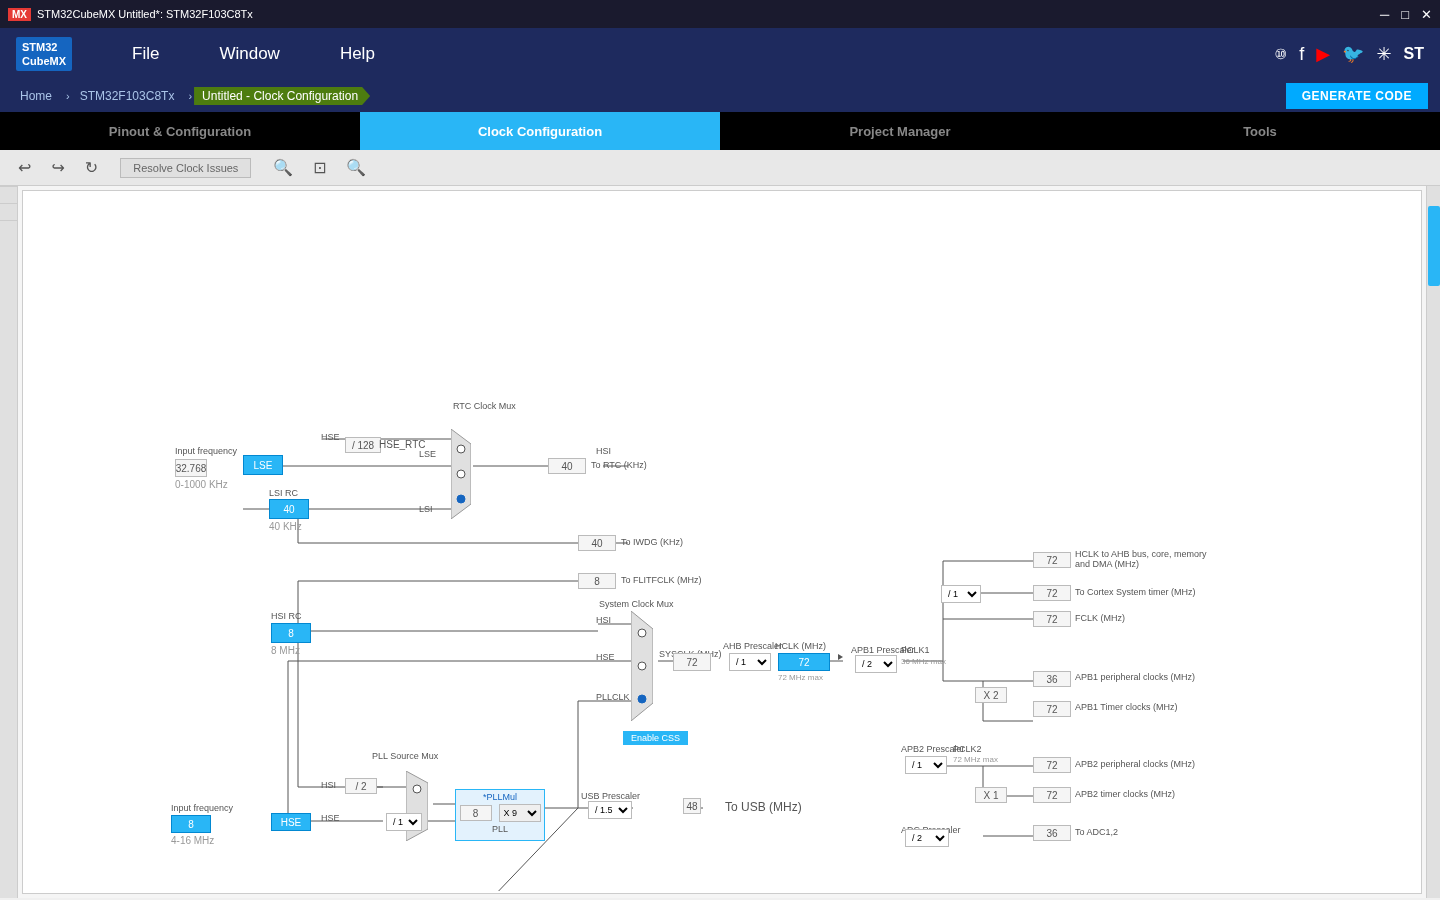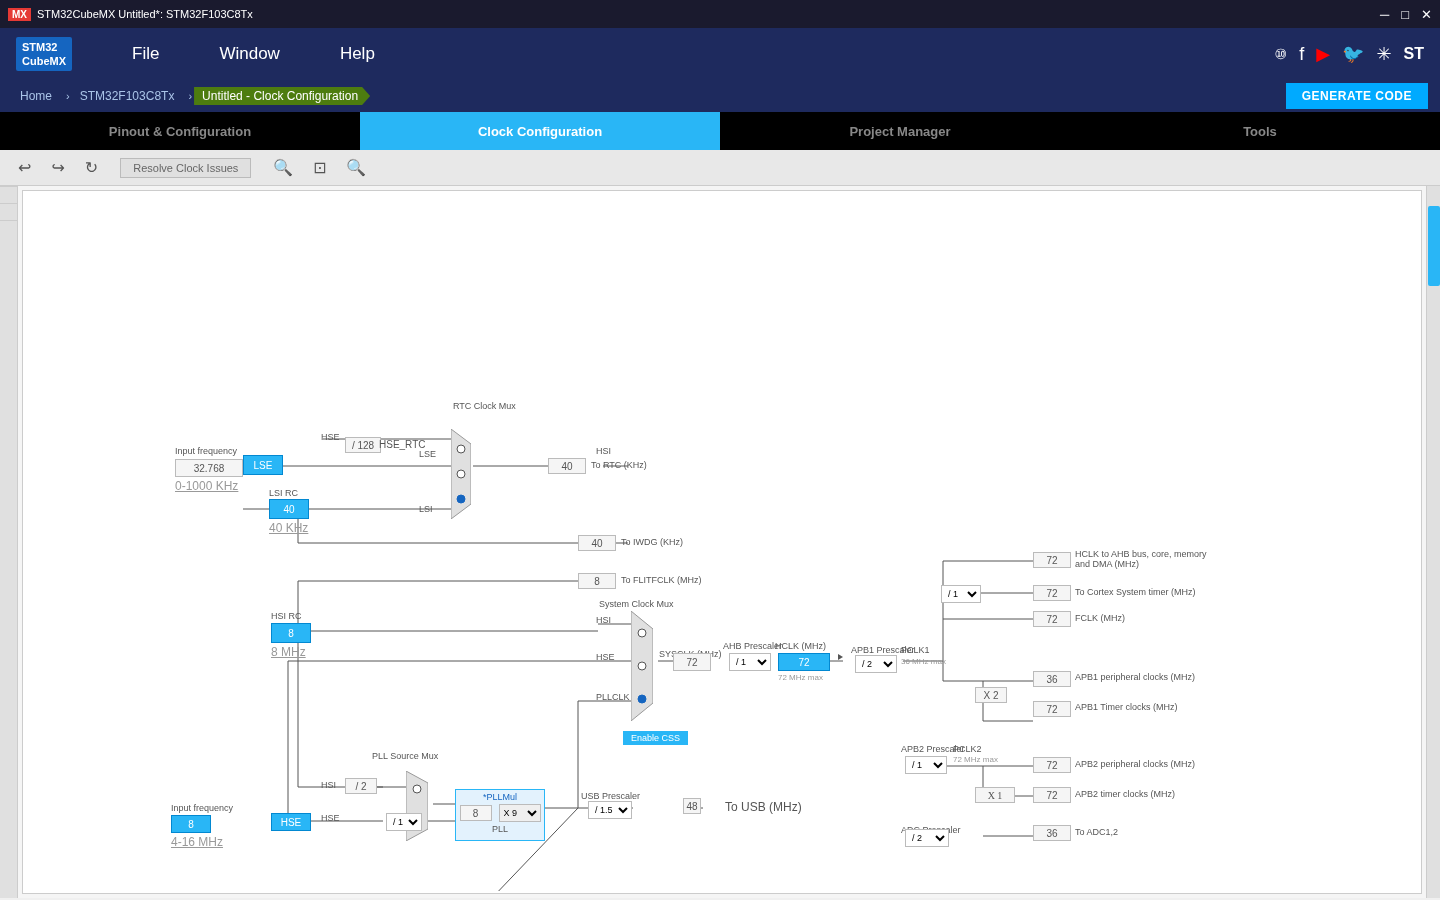--- a/index.html
+++ b/index.html
@@ -201,21 +201,21 @@
     .clk-box.grey {
       background: #f5f5f5;
       color: #555;
       border-color: #bbb;
     }
     .clk-label {
       position: absolute;
       font-size: 9px;
       color: #555;
     }
-    .clk-label.small { font-size: 12px; color: #999; text-decoration: underline; }
+    .clk-label.small { font-size: 10px; color: #999; }
 
     
     .diagram-svg {
       position: absolute;
       top: 0; left: 0;
       width: 100%;
       height: 100%;
       pointer-events: none;
     }
 
@@ -406,21 +406,21 @@
 
         <line x1="555" y1="617" x2="573" y2="617" stroke="#555" stroke-width="1"></line>
         <line x1="573" y1="617" x2="610" y2="617" stroke="#555" stroke-width="1"></line>
         <line x1="660" y1="617" x2="680" y2="617" stroke="#555" stroke-width="1"></line>
       </svg>
 
       <div class="clk-label" style="left:152px;top:255px;">
         <span>Input frequency</span>
       </div>
 
-      <div class="clk-box grey" style="left:152px;top:268px;width:68px;height:18px;">
+      <div class="clk-box grey" style="left:152px;top:268px;width:32px;height:18px;">
         <span>32.768</span>
       </div>
       <div class="clk-label small" style="left:152px;top:288px;">
         <span>0-1000 KHz</span>
       </div>
 
       <div class="clk-box blue-filled" style="left:220px;top:264px;width:40px;height:20px;">
         <span>LSE</span>
       </div>
 
@@ -663,21 +663,21 @@
         <span>72 MHz max</span>
       </div>
 
       <div class="clk-box grey" style="left:1010px;top:566px;width:38px;height:16px;">
         <span>72</span>
       </div>
       <div style="position:absolute;left:1052px;top:568px;font-size:9px;color:#555;">
         <span>APB2 peripheral clocks (MHz)</span>
       </div>
 
-      <div class="clk-box grey" style="left:952px;top:596px;width:40px;height:16px;font-family:Liberation Serif, serif;">
+      <div class="clk-box grey" style="left:952px;top:596px;width:32px;height:16px;">
         <span>X 1</span>
       </div>
       <div class="clk-box grey" style="left:1010px;top:596px;width:38px;height:16px;">
         <span>72</span>
       </div>
       <div style="position:absolute;left:1052px;top:598px;font-size:9px;color:#555;">
         <span>APB2 timer clocks (MHz)</span>
       </div>
 
       <div style="position:absolute;left:878px;top:634px;font-size:9px;color:#555;">

